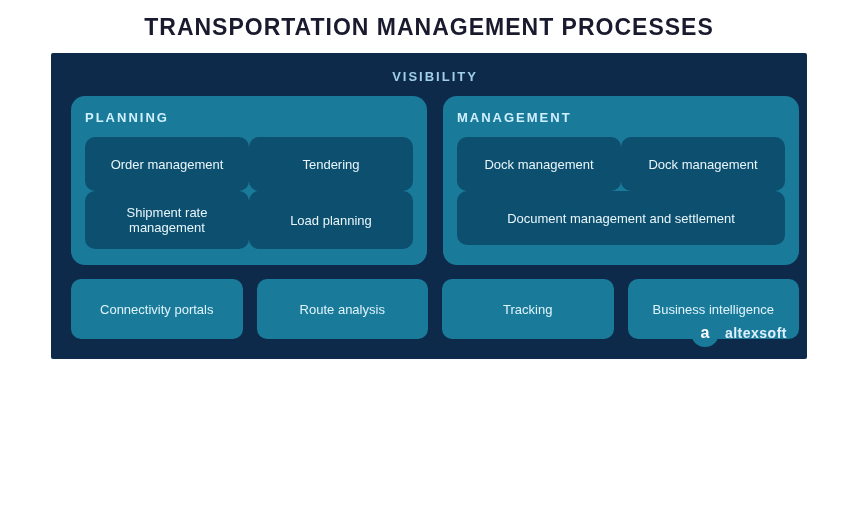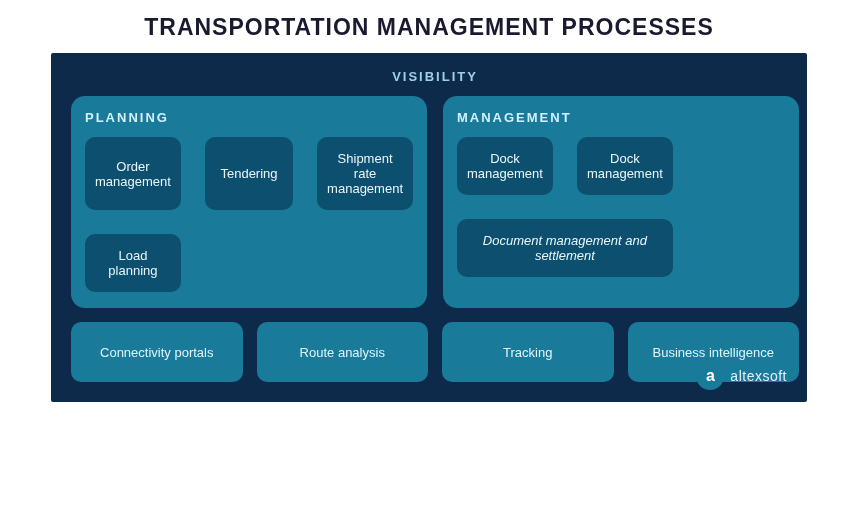--- a/index.html
+++ b/index.html
@@ -58,41 +58,40 @@
       text-align: left;
       color: #d0f0ff;
       font-size: 13px;
       font-weight: 700;
       letter-spacing: 2px;
       margin-bottom: 12px;
     }
 
     .cards-grid {
       display: grid;
-      grid-template-columns: 1fr 1fr 1fr;
-      gap: 24px;
+      grid-template-columns: 1fr 1fr;
+      gap: 0;
     }
 
     .card {
       background: #0d4f6e;
       border-radius: 10px;
       color: #e8f6fc;
       font-size: 13px;
       font-weight: 500;
       text-align: center;
       padding: 14px 10px;
       display: flex;
       align-items: center;
       justify-content: center;
       min-height: 54px;
     }
 
     .card-wide {
       grid-column: span 2;
-      font-style: italic;
     }
 
     .bottom-row {
       display: flex;
       gap: 14px;
       justify-content: space-between;
     }
 
     .bottom-card {
       background: #1a7a9a;
@@ -127,21 +126,21 @@
       align-items: center;
       justify-content: center;
       color: #fff;
       font-size: 16px;
       font-weight: 900;
     }
 
     .logo-text {
       color: #e0f0ff;
       font-size: 14px;
-      font-weight: 400;
+      font-weight: 700;
       letter-spacing: 0.5px;
     }
   </style>
 </head>
 <body>
 
 <h1 class="main-title">TRANSPORTATION MANAGEMENT PROCESSES</h1>
 
 <div class="outer-container">
   <div class="visibility-label">VISIBILITY</div>

